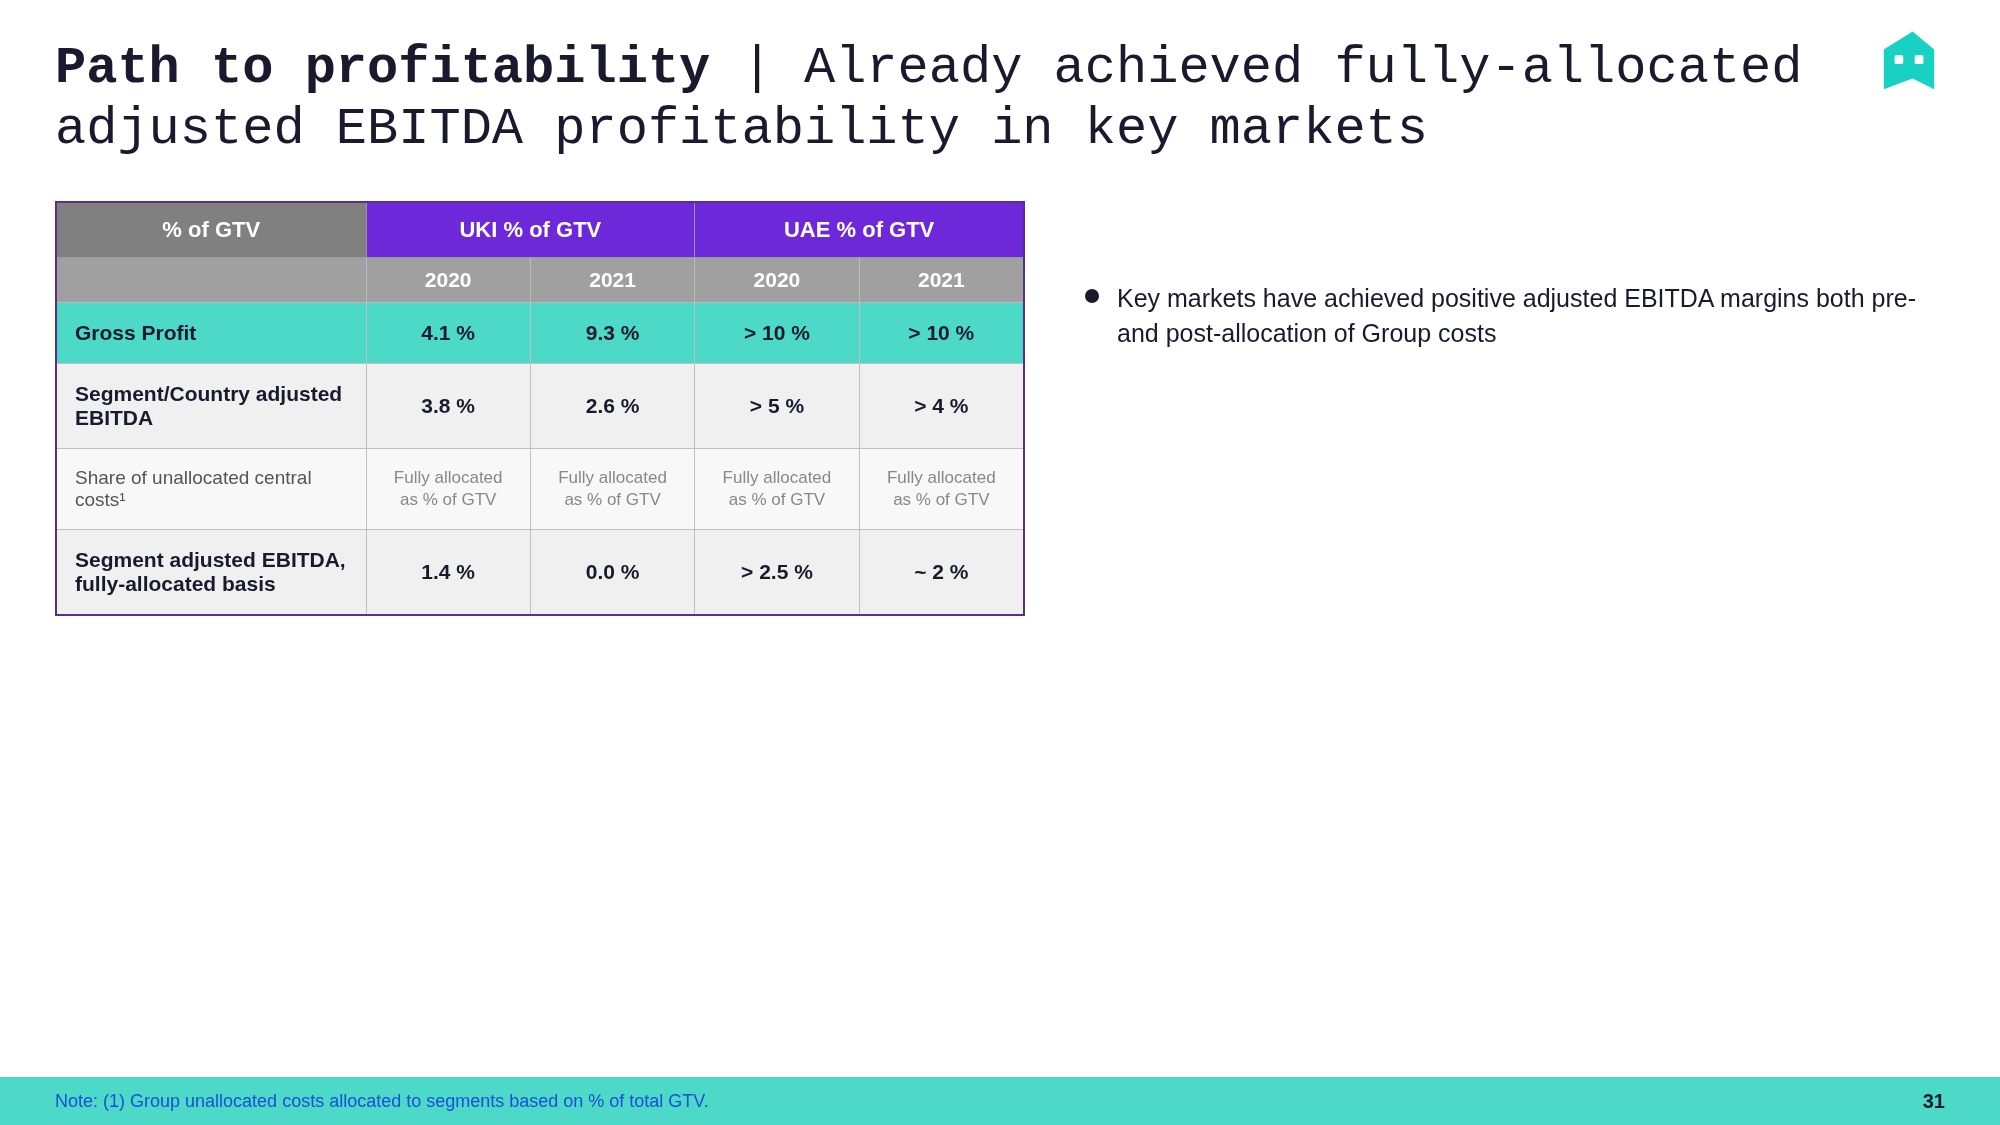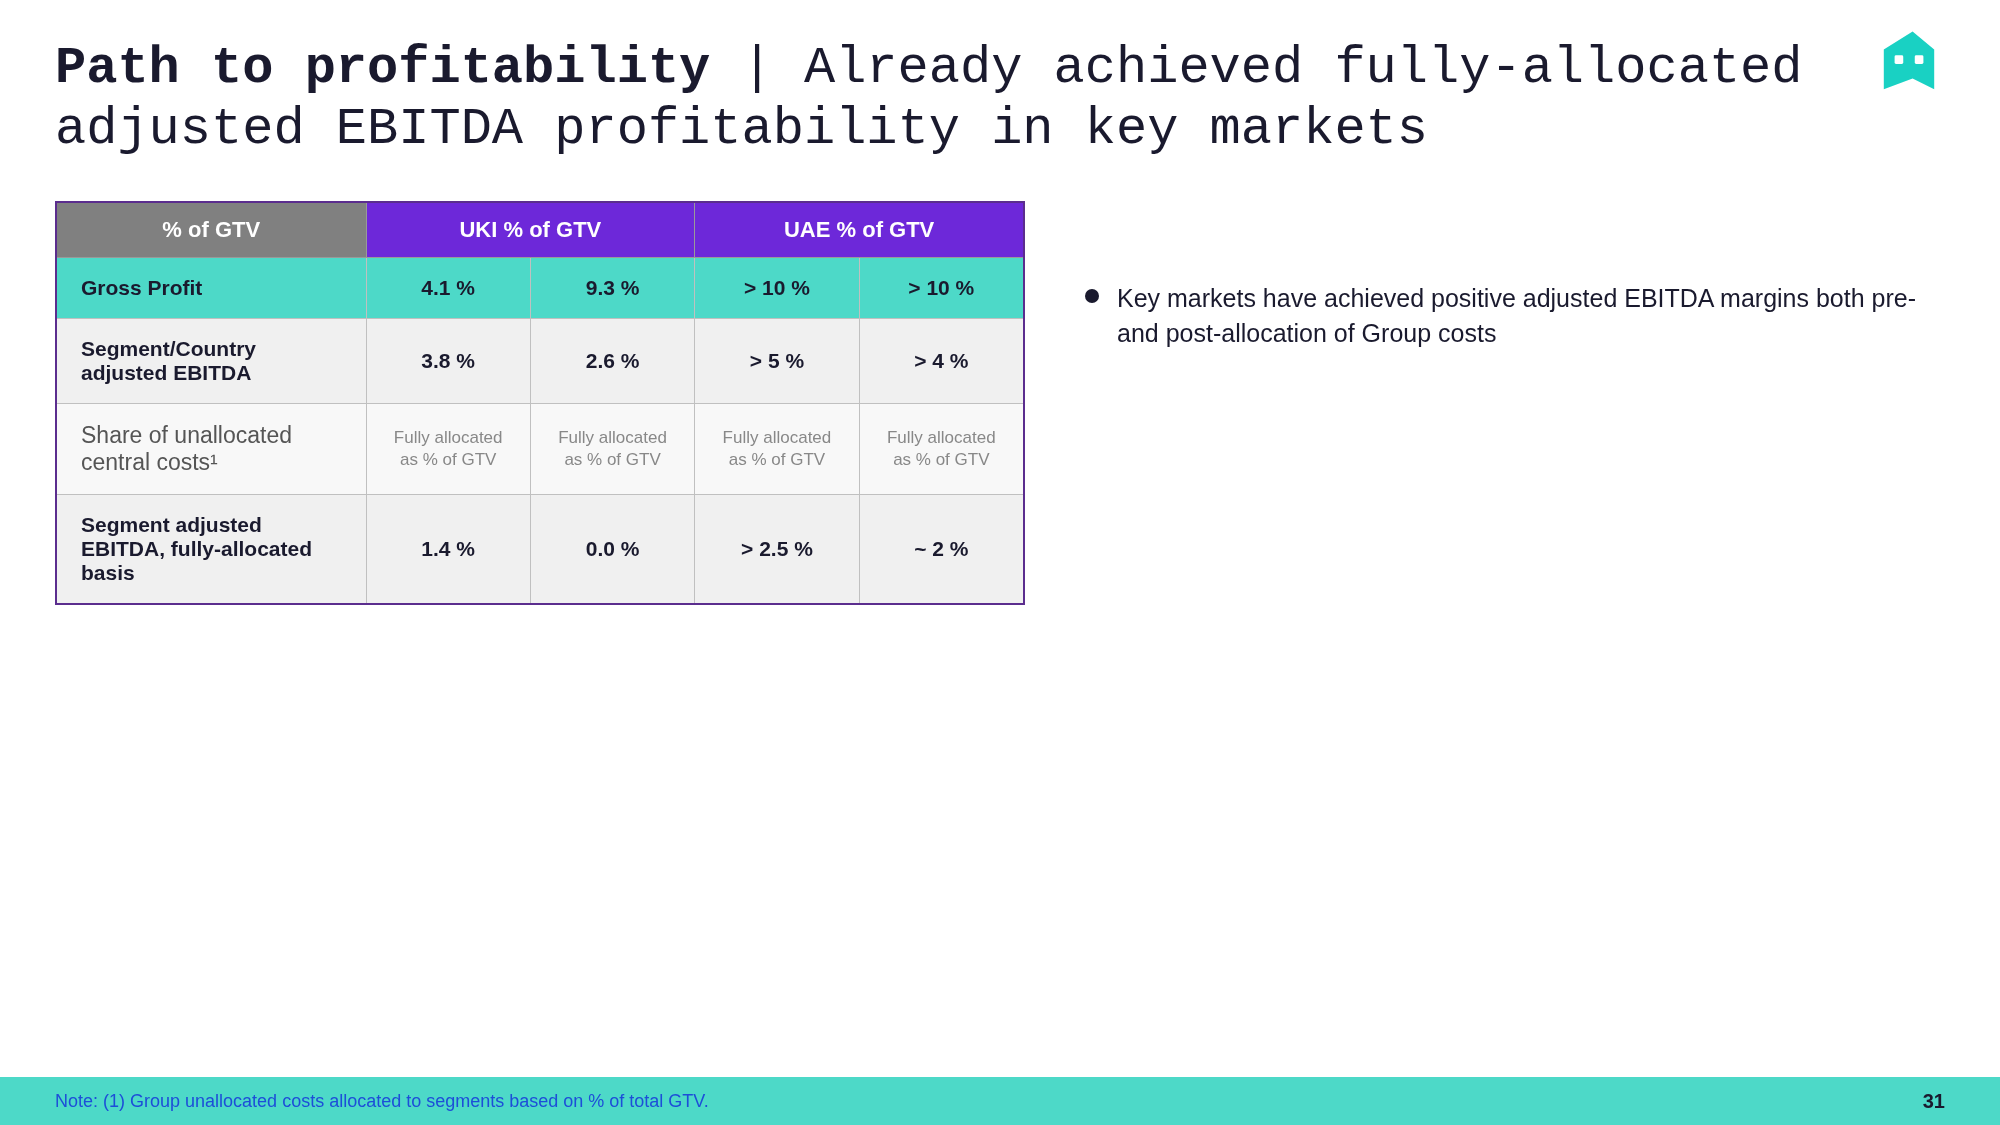--- a/index.html
+++ b/index.html
@@ -83,21 +83,21 @@
       padding: 10px 8px;
       border: 1.5px solid #bbb;
     }
     .year-row th.label-cell {
       background: #a0a0a0;
     }
 
     
     .data-table tbody tr td {
       border: 1.5px solid #c0c0c0;
-      padding: 18px 24px;
+      padding: 18px 18px;
       font-size: 21px;
       vertical-align: middle;
     }
 
     .row-label {
       font-weight: 700;
       text-align: left;
       color: #1a1a2e;
       width: 310px;
     }
@@ -125,21 +125,21 @@
     .segment-ebitda-row .row-label {
       font-weight: 700;
     }
 
     
     .unallocated-row td {
       background: #f8f8f8;
     }
     .unallocated-row .row-label {
       font-weight: 400;
-      font-size: 23px;
+      font-size: 19px;
       color: #555;
     }
     .unallocated-row .row-value {
       font-weight: 400;
       font-size: 17px;
       color: #888;
       line-height: 1.3;
     }
 
     
@@ -224,20 +224,27 @@
 <div class="main-content">
 
   <div class="table-section">
     <table class="data-table">
       <thead>
         <tr class="col-header-row">
           <th class="label-cell">% of GTV</th>
           <th colspan="2">UKI % of GTV</th>
           <th colspan="2">UAE % of GTV</th>
         </tr>
+        <tr class="year-row">
+          <th class="label-cell"></th>
+          <th>2020</th>
+          <th>2021</th>
+          <th>2020</th>
+          <th>2021</th>
+        </tr>
       </thead>
       <tbody>
 
         <tr class="gross-profit-row">
           <td class="row-label">Gross Profit</td>
           <td class="row-value">4.1 %</td>
           <td class="row-value">9.3 %</td>
           <td class="row-value">&gt; 10 %</td>
           <td class="row-value">&gt; 10 %</td>
         </tr>

